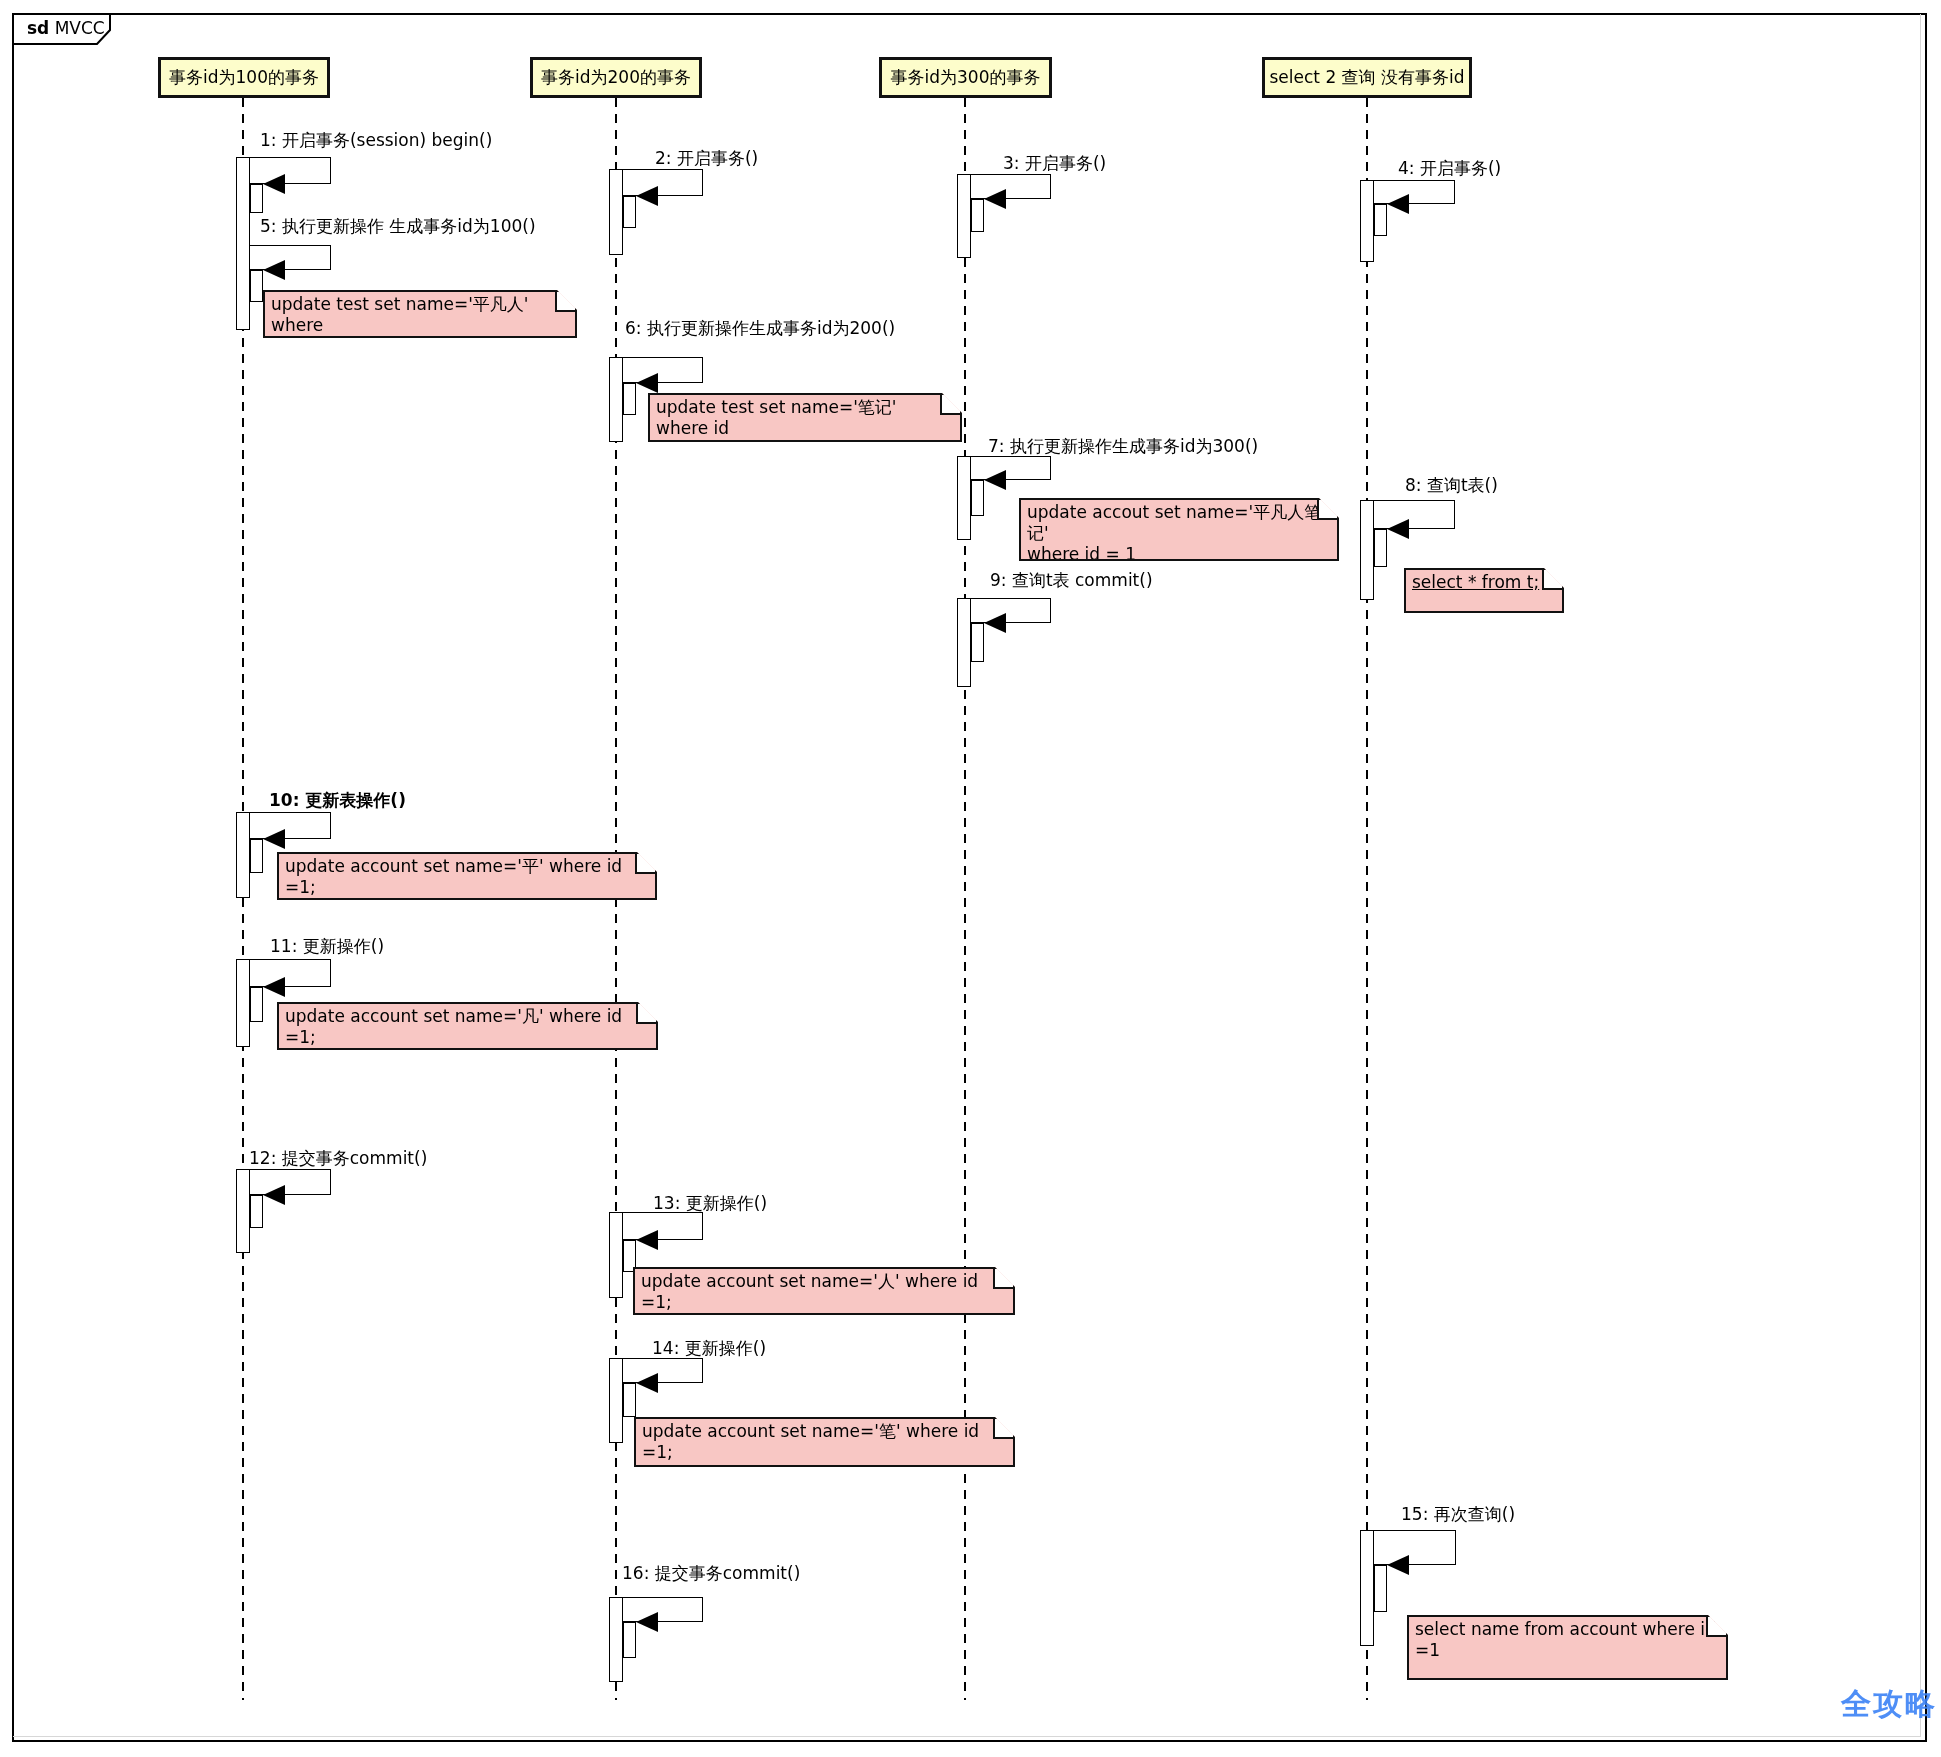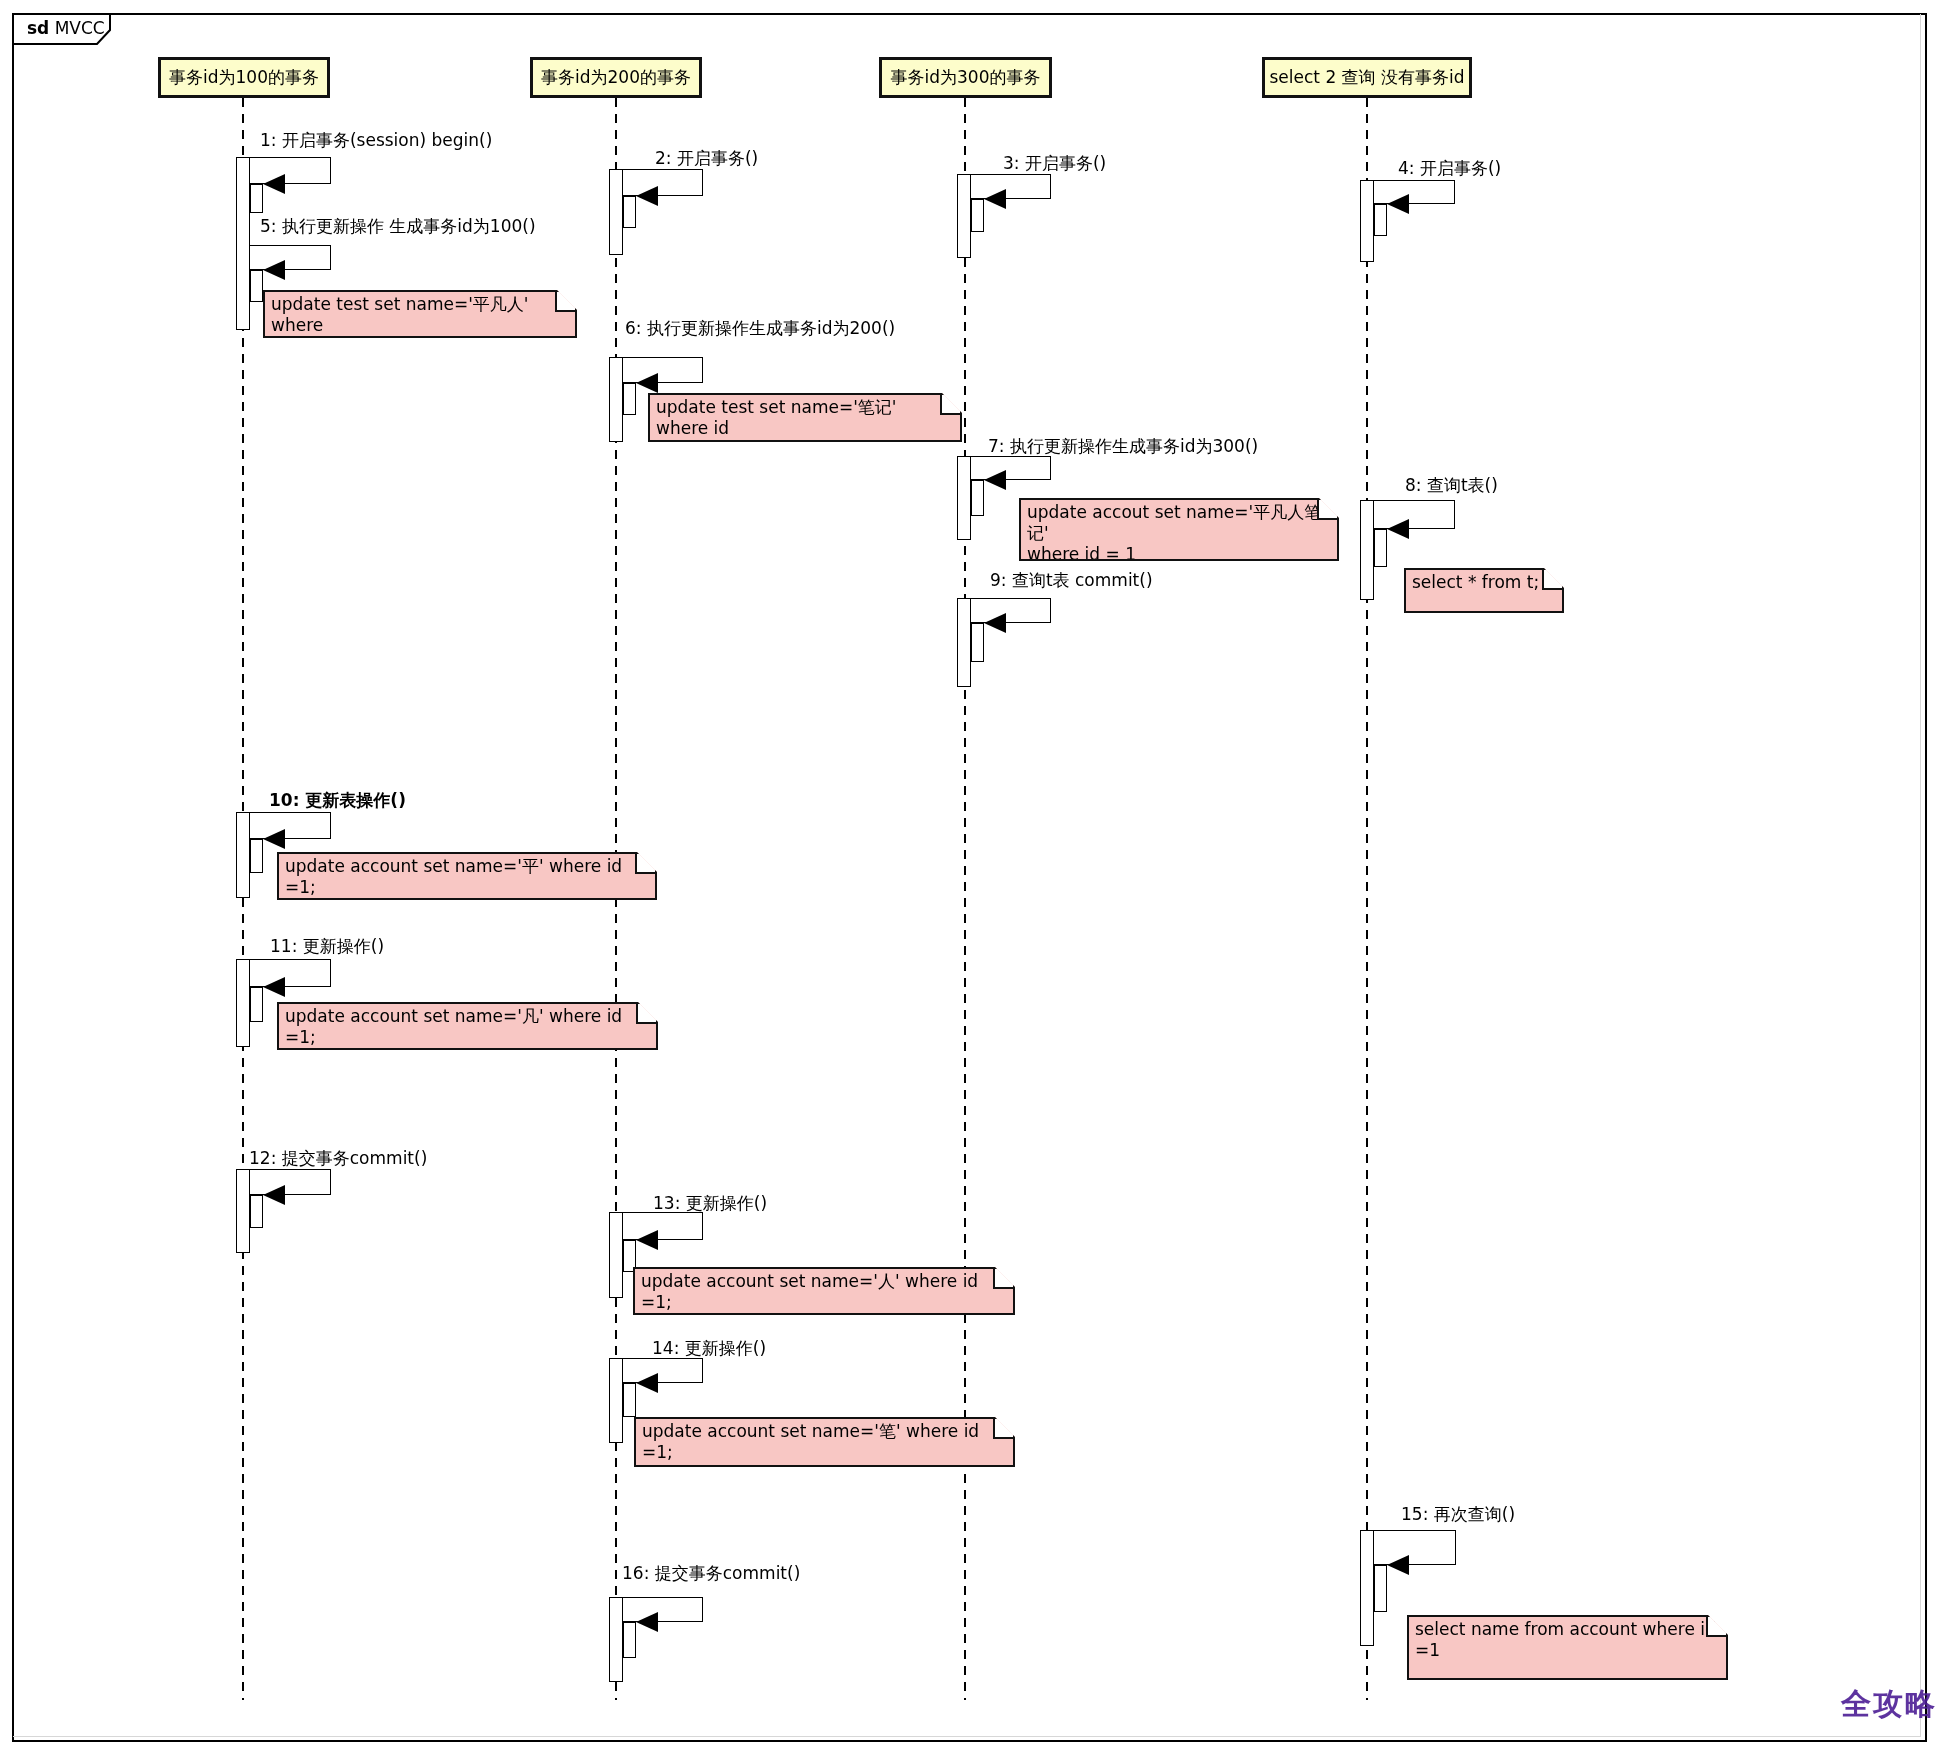--- a/index.html
+++ b/index.html
@@ -56,21 +56,21 @@
     white-space:pre-line; overflow:hidden;
   }
   .note .fold {
     position:absolute; top:0; right:0; width:20px; height:20px;
     background:#fff; border-left:2px solid #111; border-bottom:2px solid #111;
     box-sizing:border-box;
   }
   .watermark {
     position:absolute; left:1841px; top:1684px; z-index:9;
     font-size:30px; font-weight:bold; letter-spacing:2px;
-    color:#4c1d95; opacity:.9; white-space:nowrap;
+    color:#3b82f6; opacity:.9; white-space:nowrap;
   }
 </style>
 </head>
 <body>
 
 <div id="stage">
 
   <div class="frame"></div>
   <div class="canvas-edge-v"></div>
   <div class="canvas-edge-h"></div>
@@ -175,21 +175,21 @@
   <div class="msg-label" style="left:652px;top:1338px;">14: 更新操作()</div>
   <div class="msg-label" style="left:1401px;top:1504px;">15: 再次查询()</div>
   <div class="msg-label" style="left:622px;top:1563px;">16: 提交事务commit()</div>
 
   <div class="note" style="left:648px;top:393px;width:314px;height:49px;">update test set name='笔记' where id
 =5<span class="fold"></span></div>
   <div class="note" style="left:263px;top:290px;width:314px;height:48px;">update test set name='平凡人' where
 id =1<span class="fold"></span></div>
   <div class="note" style="left:1019px;top:498px;width:320px;height:63px;">update accout set name='平凡人笔记'
 where id = 1<span class="fold"></span></div>
-  <div class="note" style="left:1404px;top:568px;width:160px;height:45px;">select * from t;<span class="fold"></span></div>
+  <div class="note" style="left:1404px;top:568px;width:160px;height:45px;text-decoration:underline;">select * from t;<span class="fold"></span></div>
   <div class="note" style="left:277px;top:852px;width:380px;height:48px;">update account set name='平' where id =1;<span class="fold"></span></div>
   <div class="note" style="left:277px;top:1002px;width:381px;height:48px;">update account set name='凡' where id =1;<span class="fold"></span></div>
   <div class="note" style="left:633px;top:1267px;width:382px;height:48px;">update account set name='人' where id =1;<span class="fold"></span></div>
   <div class="note" style="left:634px;top:1417px;width:381px;height:50px;">update account set name='笔' where id =1;<span class="fold"></span></div>
   <div class="note" style="left:1407px;top:1615px;width:321px;height:65px;">select name from account where id =1<span class="fold"></span></div>
 
   <div class="watermark">全攻略</div>
 </div>
 
 </body></html>

